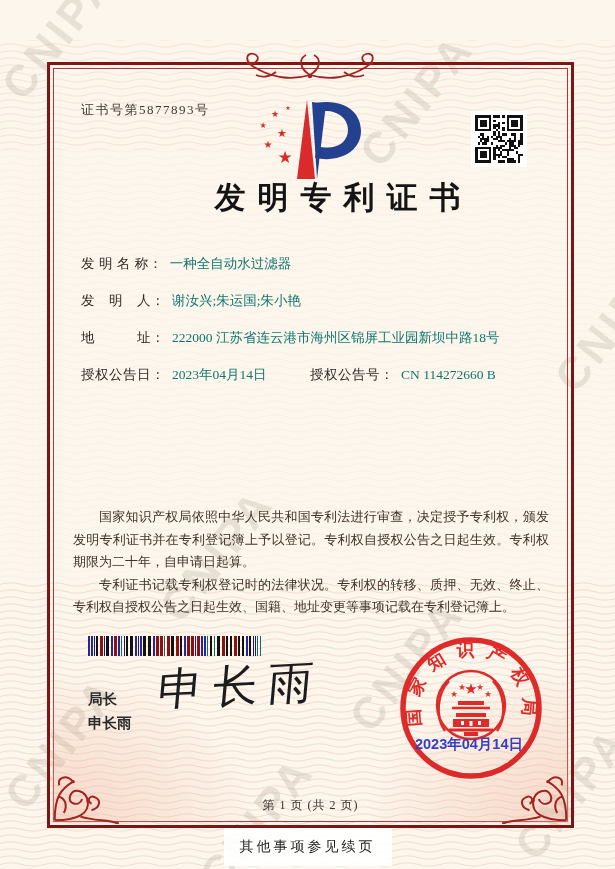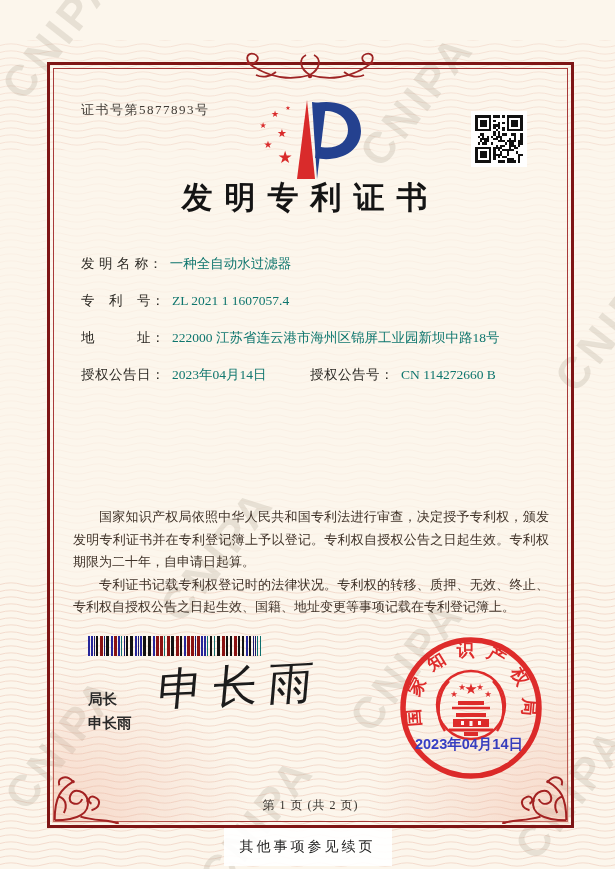--- a/index.html
+++ b/index.html
@@ -14,21 +14,21 @@
   .frame-inner{position:absolute;inset:3px;border:1px solid #a83a3a;pointer-events:none;}
   .tint{position:absolute;pointer-events:none;}
   .tintL{left:2px;bottom:2px;width:200px;height:150px;
          background:radial-gradient(ellipse at 0% 100%,rgba(238,175,152,.45),rgba(238,175,152,0) 72%);}
   .tintR{right:2px;bottom:2px;width:200px;height:150px;
          background:radial-gradient(ellipse at 100% 100%,rgba(238,175,152,.45),rgba(238,175,152,0) 72%);}
   .cert-number{position:absolute;left:31px;top:36px;font-size:13px;letter-spacing:1.5px;color:#3f3a34;}
   .logo{position:absolute;left:205px;top:32px;}
   .qr{position:absolute;left:421px;top:46px;width:56px;height:56px;background:#fff;}
   .title{position:absolute;left:0;top:112px;width:100%;margin:0;text-align:center;
-         font-size:31px;font-weight:700;letter-spacing:12px;color:#141414;}
+         font-size:31px;font-weight:700;letter-spacing:12px;color:#141414;padding-left:33px;}
   .fields{position:absolute;left:31px;top:190px;width:470px;font-size:13.5px;color:#2d2a25;}
   .frow{position:relative;height:37px;}
   .flabel{letter-spacing:.5px;text-align:center;}
   .fvalue{margin-left:7px;color:#0f766e;}
   .pair2{position:absolute;left:229px;top:0;}
   .paras{position:absolute;left:23px;top:441px;width:476px;font-size:13px;line-height:22.6px;
          color:#3f3228;text-align:justify;}
   .paras p{margin:0;text-indent:2em;font-family:Liberation Serif, serif;}
   .barcode{position:absolute;left:38px;top:571px;height:20px;display:flex;align-items:stretch;}
   .barcode span{display:block;height:100%;}
@@ -261,21 +261,21 @@
         <rect x="21" y="22" width="1" height="1" fill="#111"></rect>
       </svg>
 
     <h1 class="title">发明专利证书</h1>
 
     <div class="fields">
       <div class="frow">
         <span class="flabel">发 明 名 称：</span><span class="fvalue">一种全自动水过滤器</span>
       </div>
       <div class="frow">
-        <span class="flabel">专　利　号：</span><span class="fvalue">ZL 2021 1 1607057.4</span>
+        <span class="flabel">发　明　人：</span><span class="fvalue">谢汝兴;朱运国;朱小艳</span>
       </div>
       <div class="frow">
         <span class="flabel">地　　　址：</span><span class="fvalue">222000 江苏省连云港市海州区锦屏工业园新坝中路18号</span>
       </div>
       <div class="frow">
         <span><span class="flabel">授权公告日：</span><span class="fvalue">2023年04月14日</span></span>
         <span class="pair2"><span class="flabel">授权公告号：</span><span class="fvalue">CN 114272660 B</span></span>
       </div>
     </div>
 

